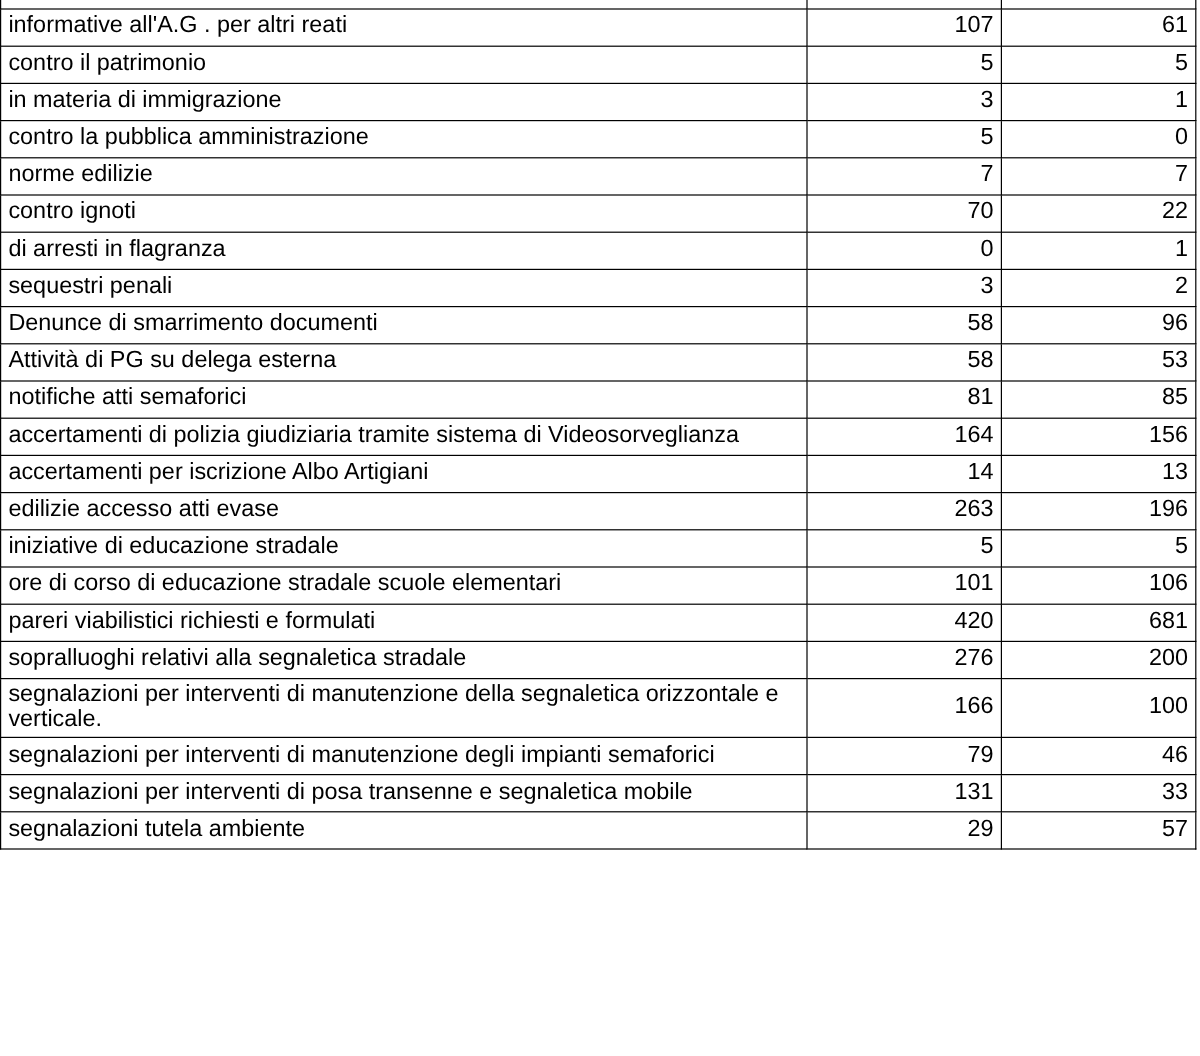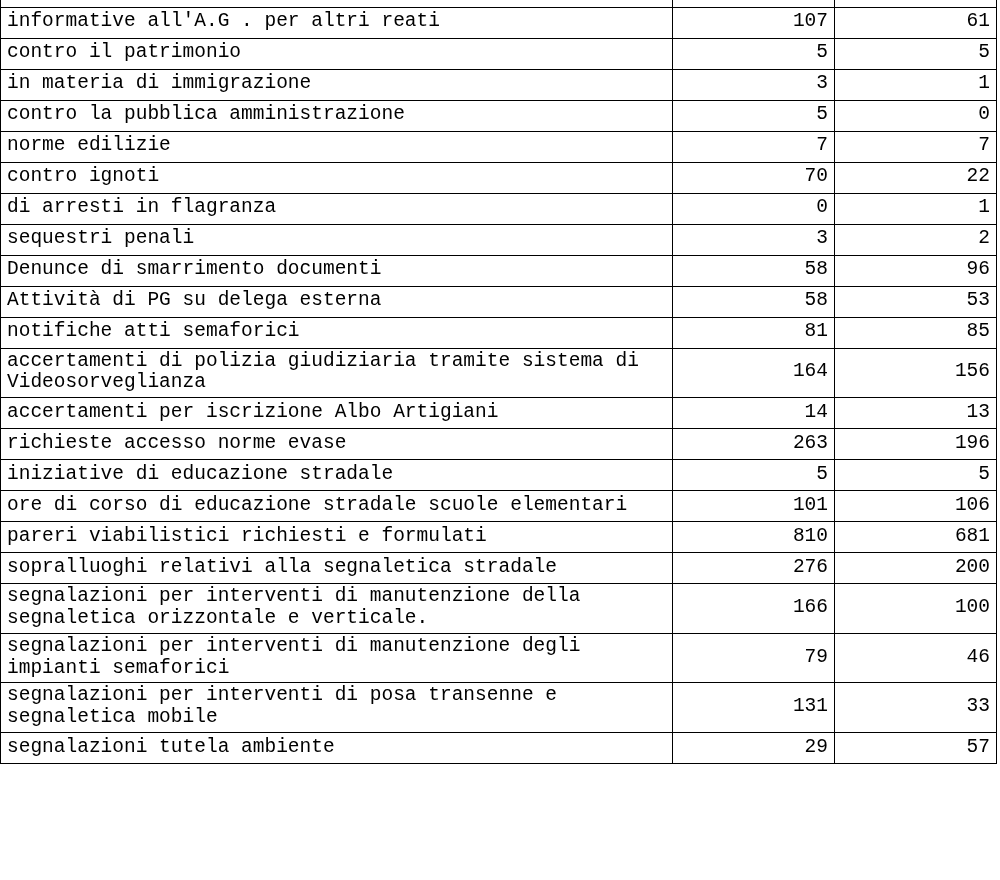--- a/index.html
+++ b/index.html
@@ -10,21 +10,20 @@
   body {
     width: 1000px;
     height: 880px;
     font-family: "Liberation Sans", sans-serif;
     color: #000000;
     overflow: hidden;
   }
   .sheet {
     width: 1000px;
     position: relative;
-    font-family: Liberation Mono, monospace;
   }
   table.data {
     border-collapse: collapse;
     table-layout: fixed;
     width: 996px;
     margin: 0;
     border-spacing: 0;
   }
   table.data col.c-label { width: 672px; }
   table.data col.c-v1 { width: 162px; }
@@ -134,37 +133,37 @@
           <td class="label pad-tall">accertamenti di polizia giudiziaria tramite sistema di Videosorveglianza</td>
           <td class="num">164</td>
           <td class="num">156</td>
         </tr>
         <tr>
           <td class="label">accertamenti per iscrizione Albo Artigiani</td>
           <td class="num">14</td>
           <td class="num">13</td>
         </tr>
         <tr>
-          <td class="label">richieste accesso norme evase</td>
+          <td class="label">edilizie accesso atti evase</td>
           <td class="num">263</td>
           <td class="num">196</td>
         </tr>
         <tr>
           <td class="label">iniziative di educazione stradale</td>
           <td class="num">5</td>
           <td class="num">5</td>
         </tr>
         <tr>
           <td class="label pad-spacious">ore di corso di educazione stradale scuole elementari</td>
           <td class="num">101</td>
           <td class="num">106</td>
         </tr>
         <tr>
           <td class="label">pareri viabilistici richiesti e formulati</td>
-          <td class="num">810</td>
+          <td class="num">420</td>
           <td class="num">681</td>
         </tr>
         <tr>
           <td class="label"> sopralluoghi relativi alla segnaletica stradale</td>
           <td class="num">276</td>
           <td class="num">200</td>
         </tr>
         <tr>
           <td class="label pad-tall">segnalazioni per interventi di manutenzione della segnaletica orizzontale e verticale.</td>
           <td class="num">166</td>

